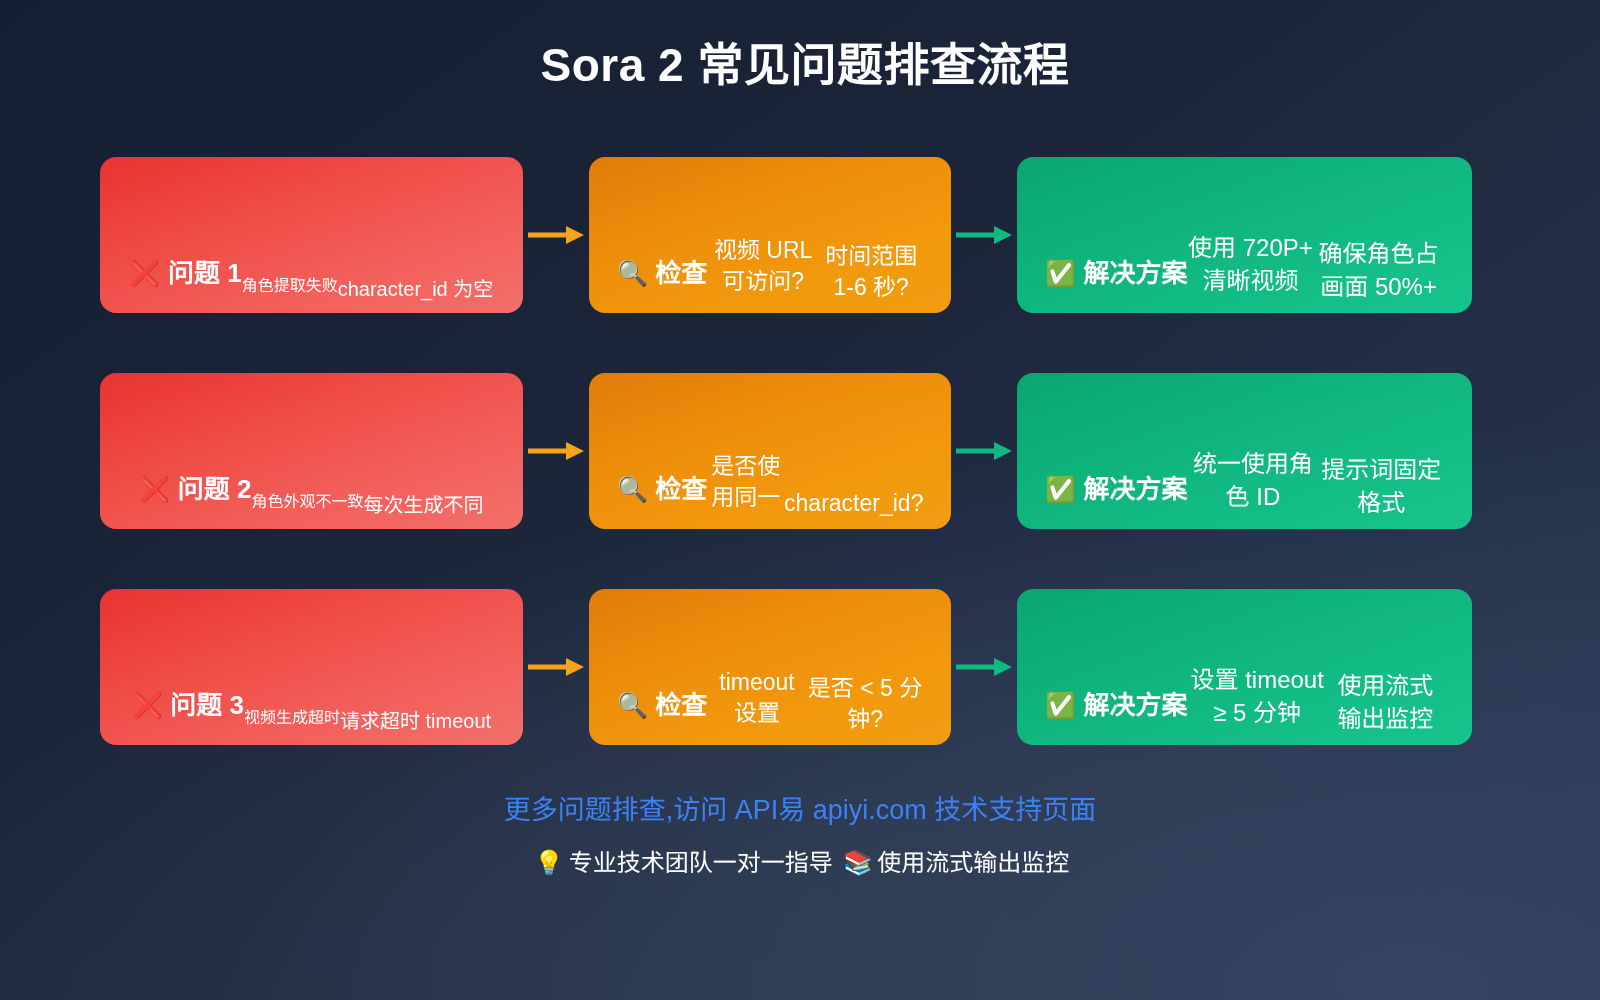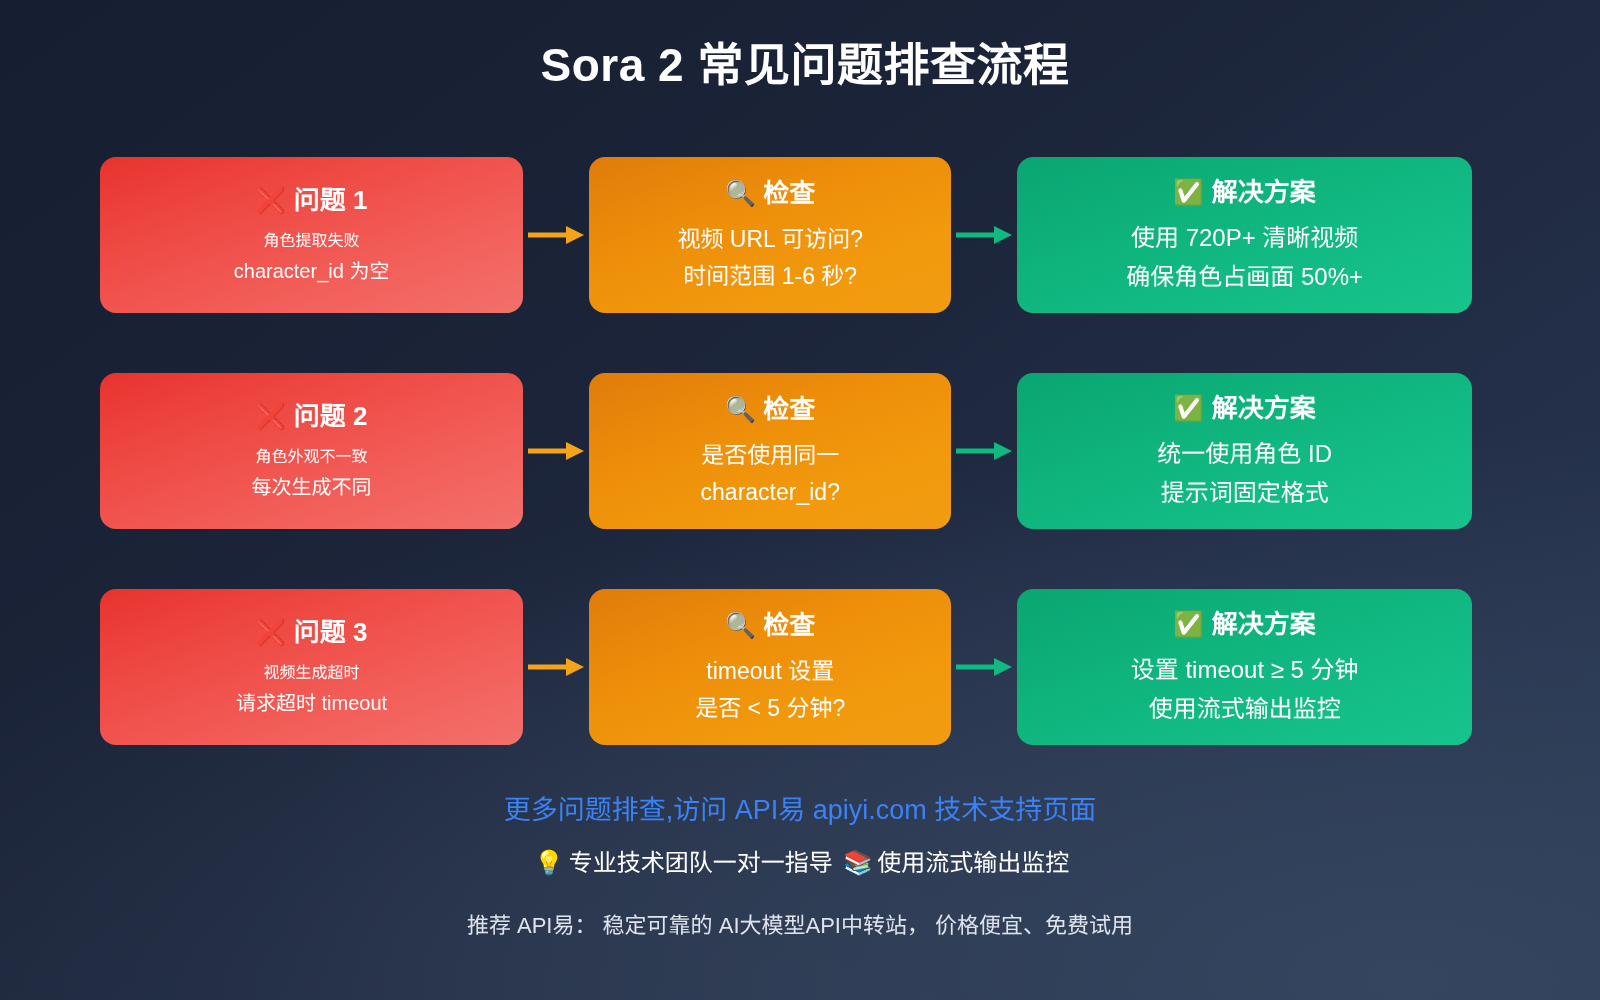--- a/index.html
+++ b/index.html
@@ -37,25 +37,25 @@
     display:flex;
     align-items:stretch;
     height:156px;
     margin-bottom:60px;
   }
   .flow-row:last-child { margin-bottom:0; }
 
   .card {
     border-radius:16px;
     display:flex;
-    flex-direction:column;
-    align-items:center;
+    flex-direction:row;
+    align-items:flex-end;
     justify-content:center;
     text-align:center;
-    padding:10px 3px;
+    padding:10px 28px;
     color:#ffffff;
     overflow:hidden;
   }
   .card-problem {
     width:430px;
     background:linear-gradient(160deg,#e8332f 0%,#ef4b45 35%,#f3615c 72%,#f2706b 100%);
   }
   .card-check {
     width:368px;
     background:linear-gradient(160deg,#e07c0a 0%,#ee8f0a 40%,#f29a0d 75%,#f09c12 100%);
@@ -252,14 +252,13 @@
   </div>
 
 </div>
 
 <div id="footer">
   <div class="foot-line-1">更多问题排查,访问 API易 apiyi.com 技术支持页面</div>
   <div class="foot-line-2">
     <span class="emoji">💡</span><span>专业技术团队一对一指导</span>
     <span class="emoji">📚</span><span>使用流式输出监控</span>
   </div>
-  <div class="foot-line-3">推荐 API易： 稳定可靠的 AI大模型API中转站， 价格便宜、免费试用</div>
 </div>
 
 </body></html>

